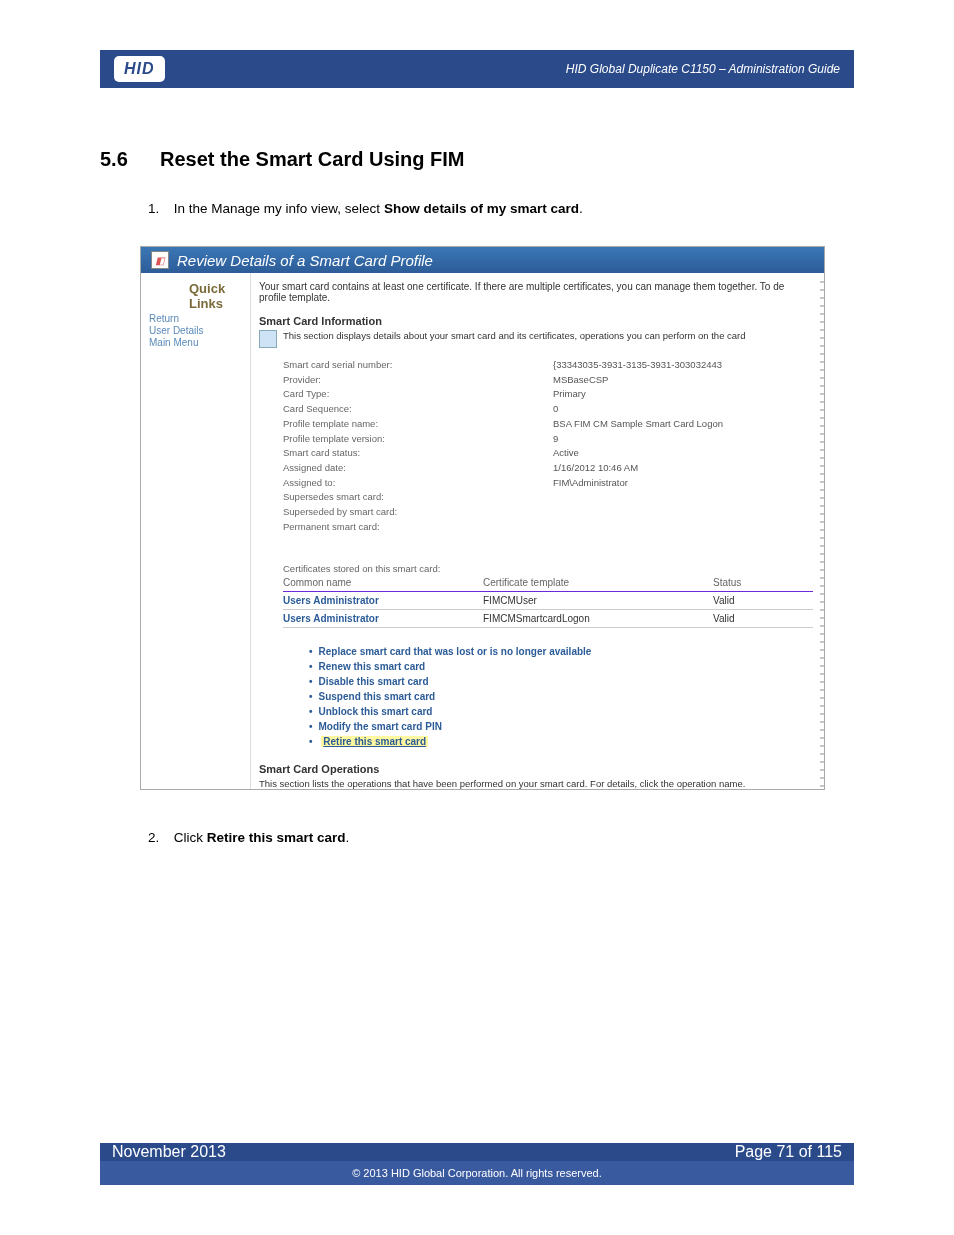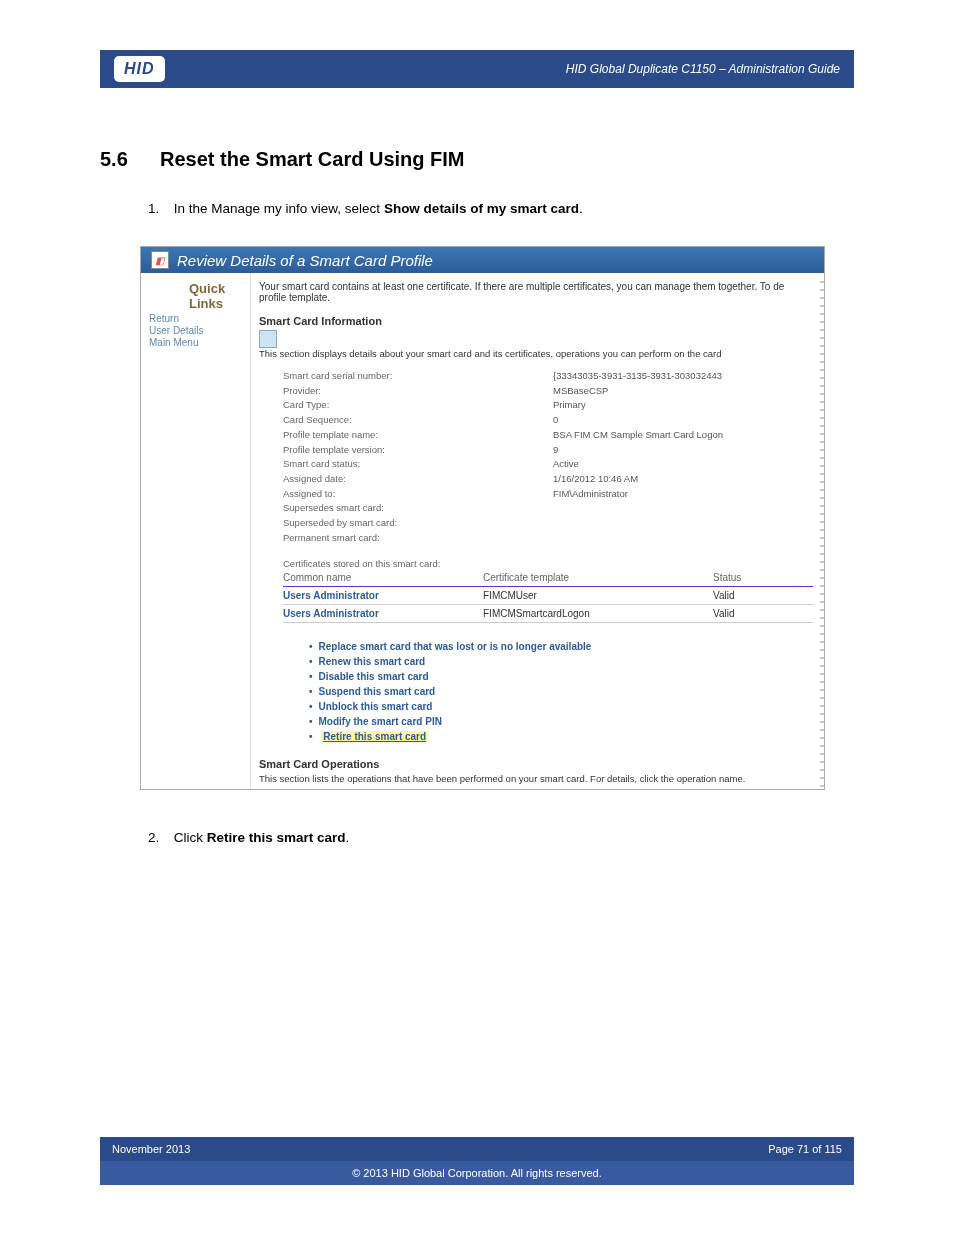--- a/index.html
+++ b/index.html
@@ -88,21 +88,21 @@
     .h2 { font-weight: 700; font-size: 11px; margin-bottom: 3px; }
     .mini-icon {
       width: 18px; height: 18px; display: inline-block;
       background: #cfe3f7; border: 1px solid #8ab; vertical-align: top;
       margin-right: 6px;
     }
     .kvwrap { margin-left: 24px; }
     .kvrow { display: flex; font-size: 9.5px; color: #666; line-height: 1.55; }
     .kvlabel { width: 270px; }
     .kvval { flex: 1; color: #555; }
-    .certhead { font-size: 9.5px; color: #666; margin-top: 12px; margin-left: 24px; }
+    .certhead { font-size: 9.5px; color: #666; margin-top: 28px; margin-left: 24px; }
     .certtbl { margin-left: 24px; width: 530px; font-size: 10px; border-collapse: collapse; }
     .certtbl th { text-align: left; font-weight: 400; color: #666; border-bottom: 1px solid #6d28d9; padding: 3px 0; }
     .certtbl td { border-bottom: 1px solid #ccc; padding: 3px 0; }
     .certtbl td.cn { color: #2c5c98; font-weight: 700; }
     .actions { margin: 18px 0 12px 50px; }
     .action-item { font-size: 10px; color: #2c5c98; font-weight: 700; margin-bottom: 4px; }
     .action-bullet { color: #2c5c98; margin-right: 6px; }
     .action-item.highlight { background: #fff8a0; display: inline-block; padding: 0 2px; }
     .ops-intro { font-size: 9.5px; }
 
@@ -110,22 +110,22 @@
       position: absolute;
       right: -2px; top: 28px; bottom: 2px; width: 6px;
       background: repeating-linear-gradient(180deg, #fff 0 6px, #c8c8c8 6px 8px);
     }
 
     .footer {
       position: absolute;
       left: 100px; right: 100px; bottom: 50px;
     }
     .footer-top {
-      background: #2a4a8a; color: #fff; font-size: 11px;
-      display: flex; padding: 6px 12px;
+      background: #2a4a8a; color: #fff; font-size: 16px;
+      display: flex; padding: 0 12px;
     }
     .footer-top .r { margin-left: auto; }
     .footer-bot {
       background: #3a5aa0; color: #fff; font-size: 11px;
       text-align: center; padding: 6px 0;
     }
   </style>
 </head>
 <body>
 
@@ -156,21 +156,21 @@
         <div class="ql-item">Return</div>
         <div class="ql-item">User Details</div>
         <div class="ql-item">Main Menu</div>
       </div>
       <div class="main">
         <div class="intro">
           <span>Your smart card contains at least one certificate. If there are multiple certificates, you can manage them together. To de</span><br>
           <span>profile template.</span>
         </div>
         <div class="h2">Smart Card Information</div>
-        <div style="display:flex;align-items:flex-start;flex-direction:column;">
+        <div style="display:flex;align-items:flex-start;">
           <span class="mini-icon"></span>
           <span class="" style="font-size:9.5px;">This section displays details about your smart card and its certificates, operations you can perform on the card</span>
         </div>
         <div style="height:10px;"></div>
         <div class="kvwrap">
           <div class="kvrow">
               <div class="kvlabel">Smart card serial number:</div>
               <div class="kvval">{33343035-3931-3135-3931-303032443</div>
             </div>
           <div class="kvrow">

